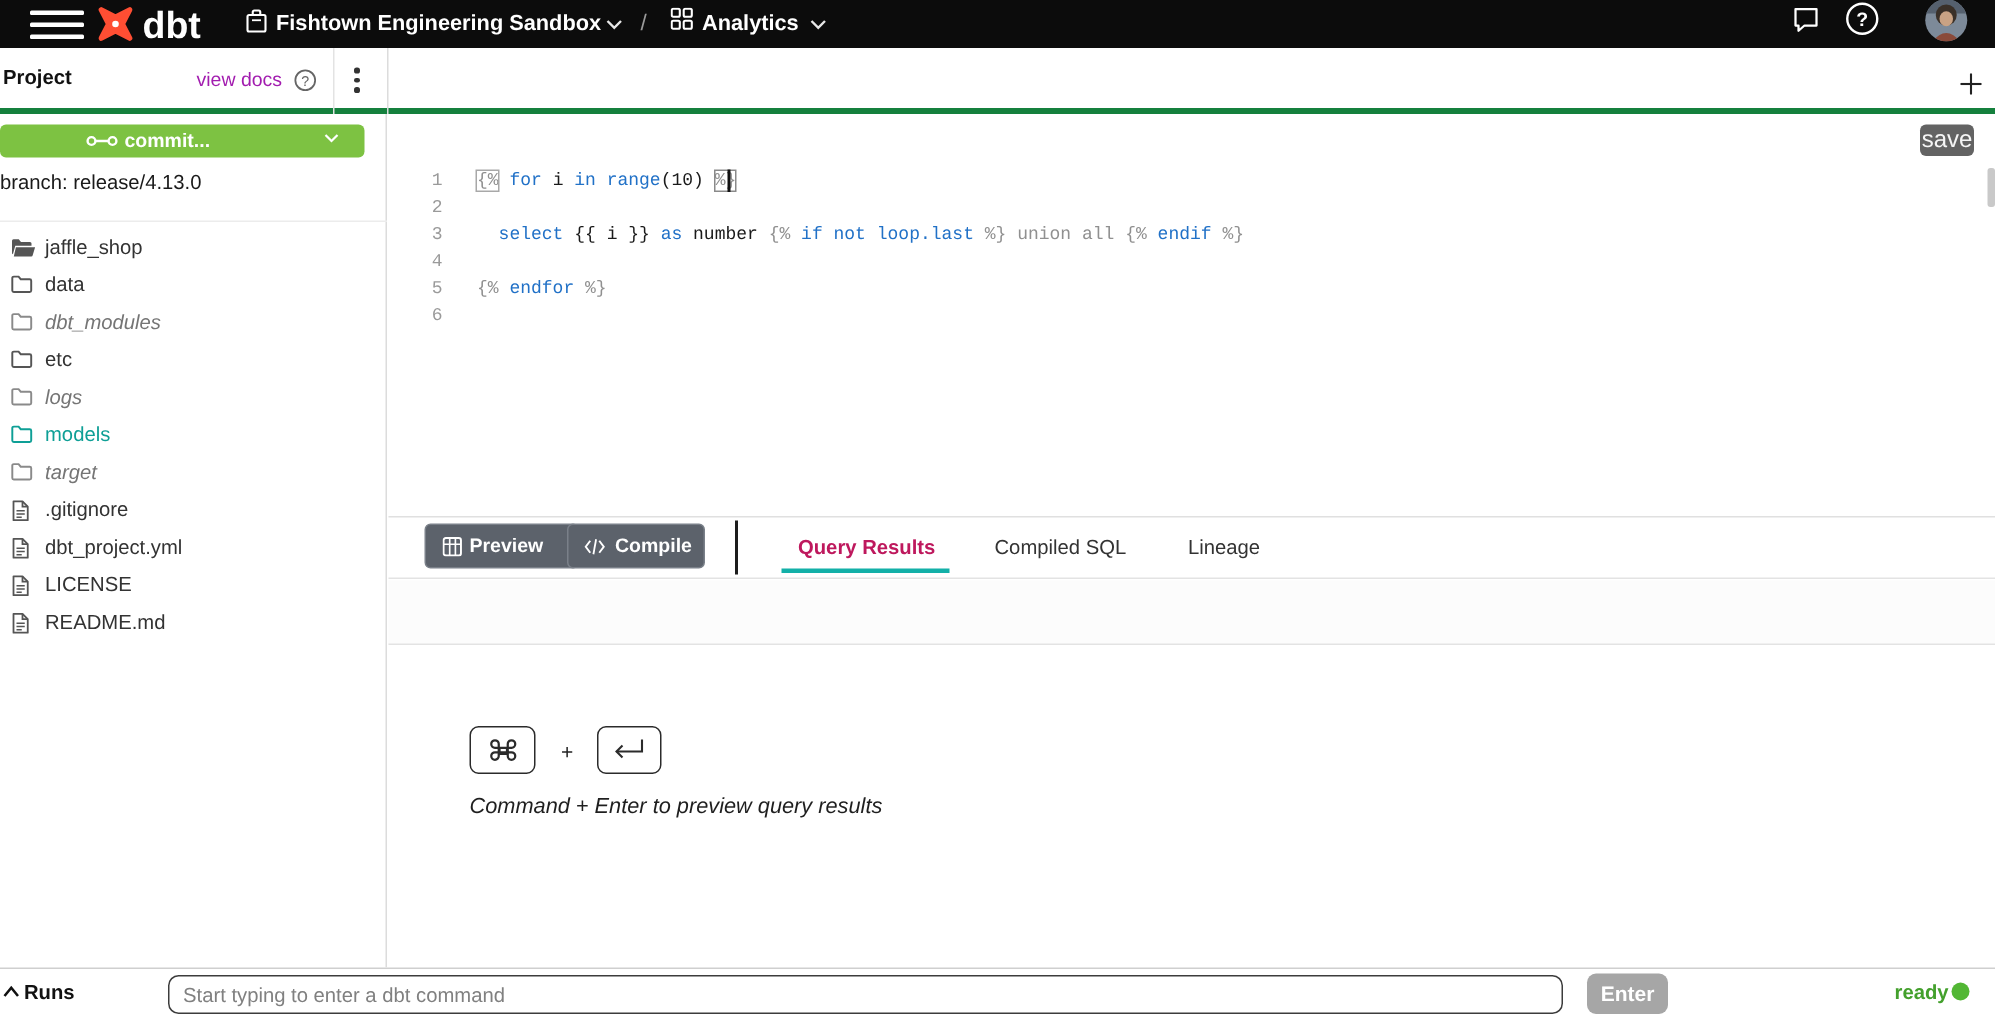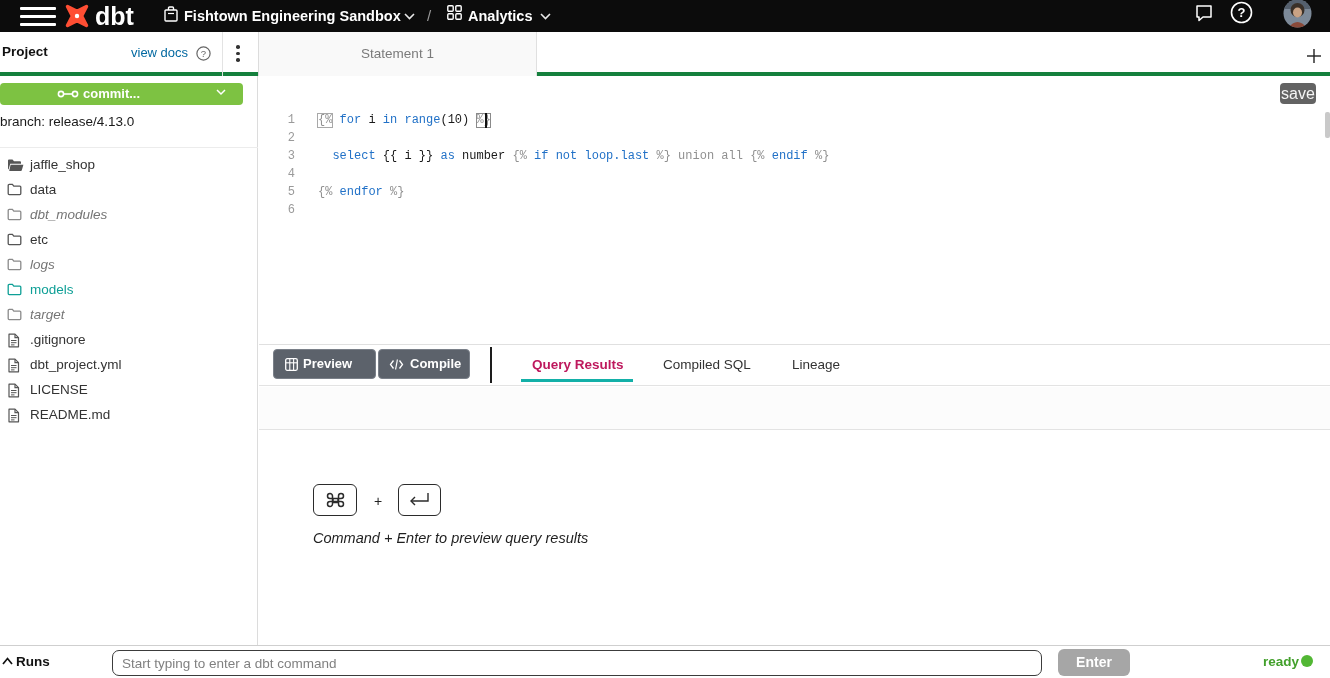--- a/index.html
+++ b/index.html
@@ -10,21 +10,21 @@
 #hamburger { position:absolute; left:20px; top:7px; width:36px; height:19px; }
 #hamburger div { height:3px; background:#fff; border-radius:1px; margin-bottom:5px; }
 #dbtlogo { position:absolute; left:64px; top:1px; }
 .topname { position:absolute; top:0; height:32px; line-height:32px; color:#fff;
   font-weight:bold; font-size:14.5px; }
 .topico { position:absolute; top:6px; }
 
 #row2 { position:absolute; left:0; top:32px; width:1330px; height:44px; background:#fff;
   border-bottom:4px solid #15803d; }
 #project { position:absolute; left:2px; top:12px; font-size:13.5px; font-weight:bold; color:#111; }
-#viewdocs { position:absolute; left:131px; top:13px; font-size:13px; color:#0369a1; }
+#viewdocs { position:absolute; left:131px; top:13px; font-size:13px; color:#a21caf; }
 #sep1 { position:absolute; left:222px; top:0; width:1px; height:44px; background:#e3e3e3; }
 #dots3 { position:absolute; left:236px; top:13px; }
 #dots3 div { width:3.5px; height:3.5px; border-radius:50%; background:#333; margin-bottom:3px; }
 #tabsep0 { position:absolute; left:258px; top:0; width:1px; height:44px; background:#dcdcdc; }
 #tab1 { position:absolute; left:259px; top:0; width:278px; height:44px; background:#f9f9f9;
   border-right:1px solid #e0e0e0; text-align:center; line-height:44px;
   font-size:13.5px; color:#7a7a7a; }
 #plus { position:absolute; left:1306px; top:16px; width:16px; height:16px; }
 
 #sidebar { position:absolute; left:0; top:76px; width:258px; height:569px; background:#fff;
@@ -71,21 +71,21 @@
 .key { position:absolute; border:1.6px solid #2b2b2b; border-radius:6px; background:#fff; }
 #plus2 { position:absolute; left:115px; top:62px; font-size:14px; color:#222; }
 #hint { position:absolute; left:54px; top:99px; font-size:14.5px; font-style:italic; color:#1f1f1f; }
 
 #bottombar { position:absolute; left:0; top:645px; width:1330px; height:33px; background:#fff;
   border-top:1px solid #cfcfcf; }
 #runs { position:absolute; left:16px; top:8px; font-size:13.5px; font-weight:bold; color:#111; }
 #cmdinput { position:absolute; left:112px; top:4px; width:930px; height:26px; background:#fff;
   border:1.5px solid #3c3c3c; border-radius:7px; }
 #placeholder { position:absolute; left:122px; top:10px; font-size:13.5px; color:#808080; }
-#enter { position:absolute; left:1058px; top:3px; width:72px; height:27px; background:#a6a6a6;
+#enter { position:absolute; left:1058px; top:3px; width:54px; height:27px; background:#a6a6a6;
   border-radius:6px; color:#fff; font-weight:bold; font-size:14px; text-align:center; line-height:27px; }
 #ready { position:absolute; left:1263px; top:8px; font-size:13.5px; font-weight:bold; color:#43a02c; }
 #readydot { position:absolute; left:1301px; top:9px; width:12px; height:12px; border-radius:50%; background:#52b734; }
 </style>
 </head>
 <body>
 
 <div id="topbar">
   <div id="hamburger">
       <div></div>
@@ -149,21 +149,20 @@
     <circle cx="7.5" cy="7.5" r="6.6" fill="none" stroke="#666" stroke-width="1.2"></circle>
     <text x="7.5" y="11" text-anchor="middle" font-family="Liberation Sans" font-size="9.5" fill="#666">?</text>
   </svg>
   <div id="sep1"></div>
   <div id="dots3">
       <div></div>
       <div></div>
       <div></div>
     </div>
   <div id="tabsep0"></div>
-  <div id="tab1">Statement 1</div>
   <svg id="plus" viewBox="0 0 16 16">
     <line x1="8" y1="1" x2="8" y2="15" stroke="#222" stroke-width="1.4"></line>
     <line x1="1" y1="8" x2="15" y2="8" stroke="#222" stroke-width="1.4"></line>
   </svg>
 </div>
 
 <div id="sidebar">
   <div id="commit">
     <svg style="position:absolute;left:57px;top:5px" width="22" height="12" viewBox="0 0 22 12">
       <circle cx="4" cy="6" r="2.6" fill="none" stroke="#fff" stroke-width="1.6"></circle>
@@ -273,21 +272,21 @@
   <div class="cl" style="top:37px"><span class="dl">{%</span> <span class="kw">for</span> i <span class="kw">in</span> <span class="kw">range</span>(10) <span class="dl">%}</span></div>
   <div class="cl" style="top:73px">  <span class="kw">select</span> {{ i }} <span class="kw">as</span> number <span class="dl">{%</span> <span class="kw">if</span> <span class="kw">not</span> <span class="kw">loop.last</span> <span class="dl">%}</span> <span class="dl">union all</span> <span class="dl">{%</span> <span class="kw">endif</span> <span class="dl">%}</span></div>
   <div class="cl" style="top:109px"><span class="dl">{%</span> <span class="kw">endfor</span> <span class="dl">%}</span></div>
   <div id="mbr1"></div>
     <div id="mbr2"></div>
   <div id="cursor"></div>
   <div id="scrlthumb"></div>
 </div>
 
 <div id="toolbar">
-  <div class="gbtn" style="left:14px; width:103px;text-align:right;">
+  <div class="gbtn" style="left:24px; width:103px;text-align:right;">
     <svg style="position:absolute;left:11px;top:8px" width="13" height="13" viewBox="0 0 13 13">
       <rect x="0.7" y="0.7" width="11.6" height="11.6" rx="1.5" fill="none" stroke="#fff" stroke-width="1.3"></rect>
       <line x1="0.7" y1="4.8" x2="12.3" y2="4.8" stroke="#fff" stroke-width="1.1"></line>
       <line x1="4.8" y1="0.7" x2="4.8" y2="12.3" stroke="#fff" stroke-width="1.1"></line>
       <line x1="8.6" y1="0.7" x2="8.6" y2="12.3" stroke="#fff" stroke-width="1.1"></line>
     </svg>
     <span style="position:absolute;left:29px;">Preview</span>
   </div>
   <div class="gbtn" style="left:119px; width:92px;">
     <svg style="position:absolute;left:10px;top:8px" width="15" height="13" viewBox="0 0 15 13">

